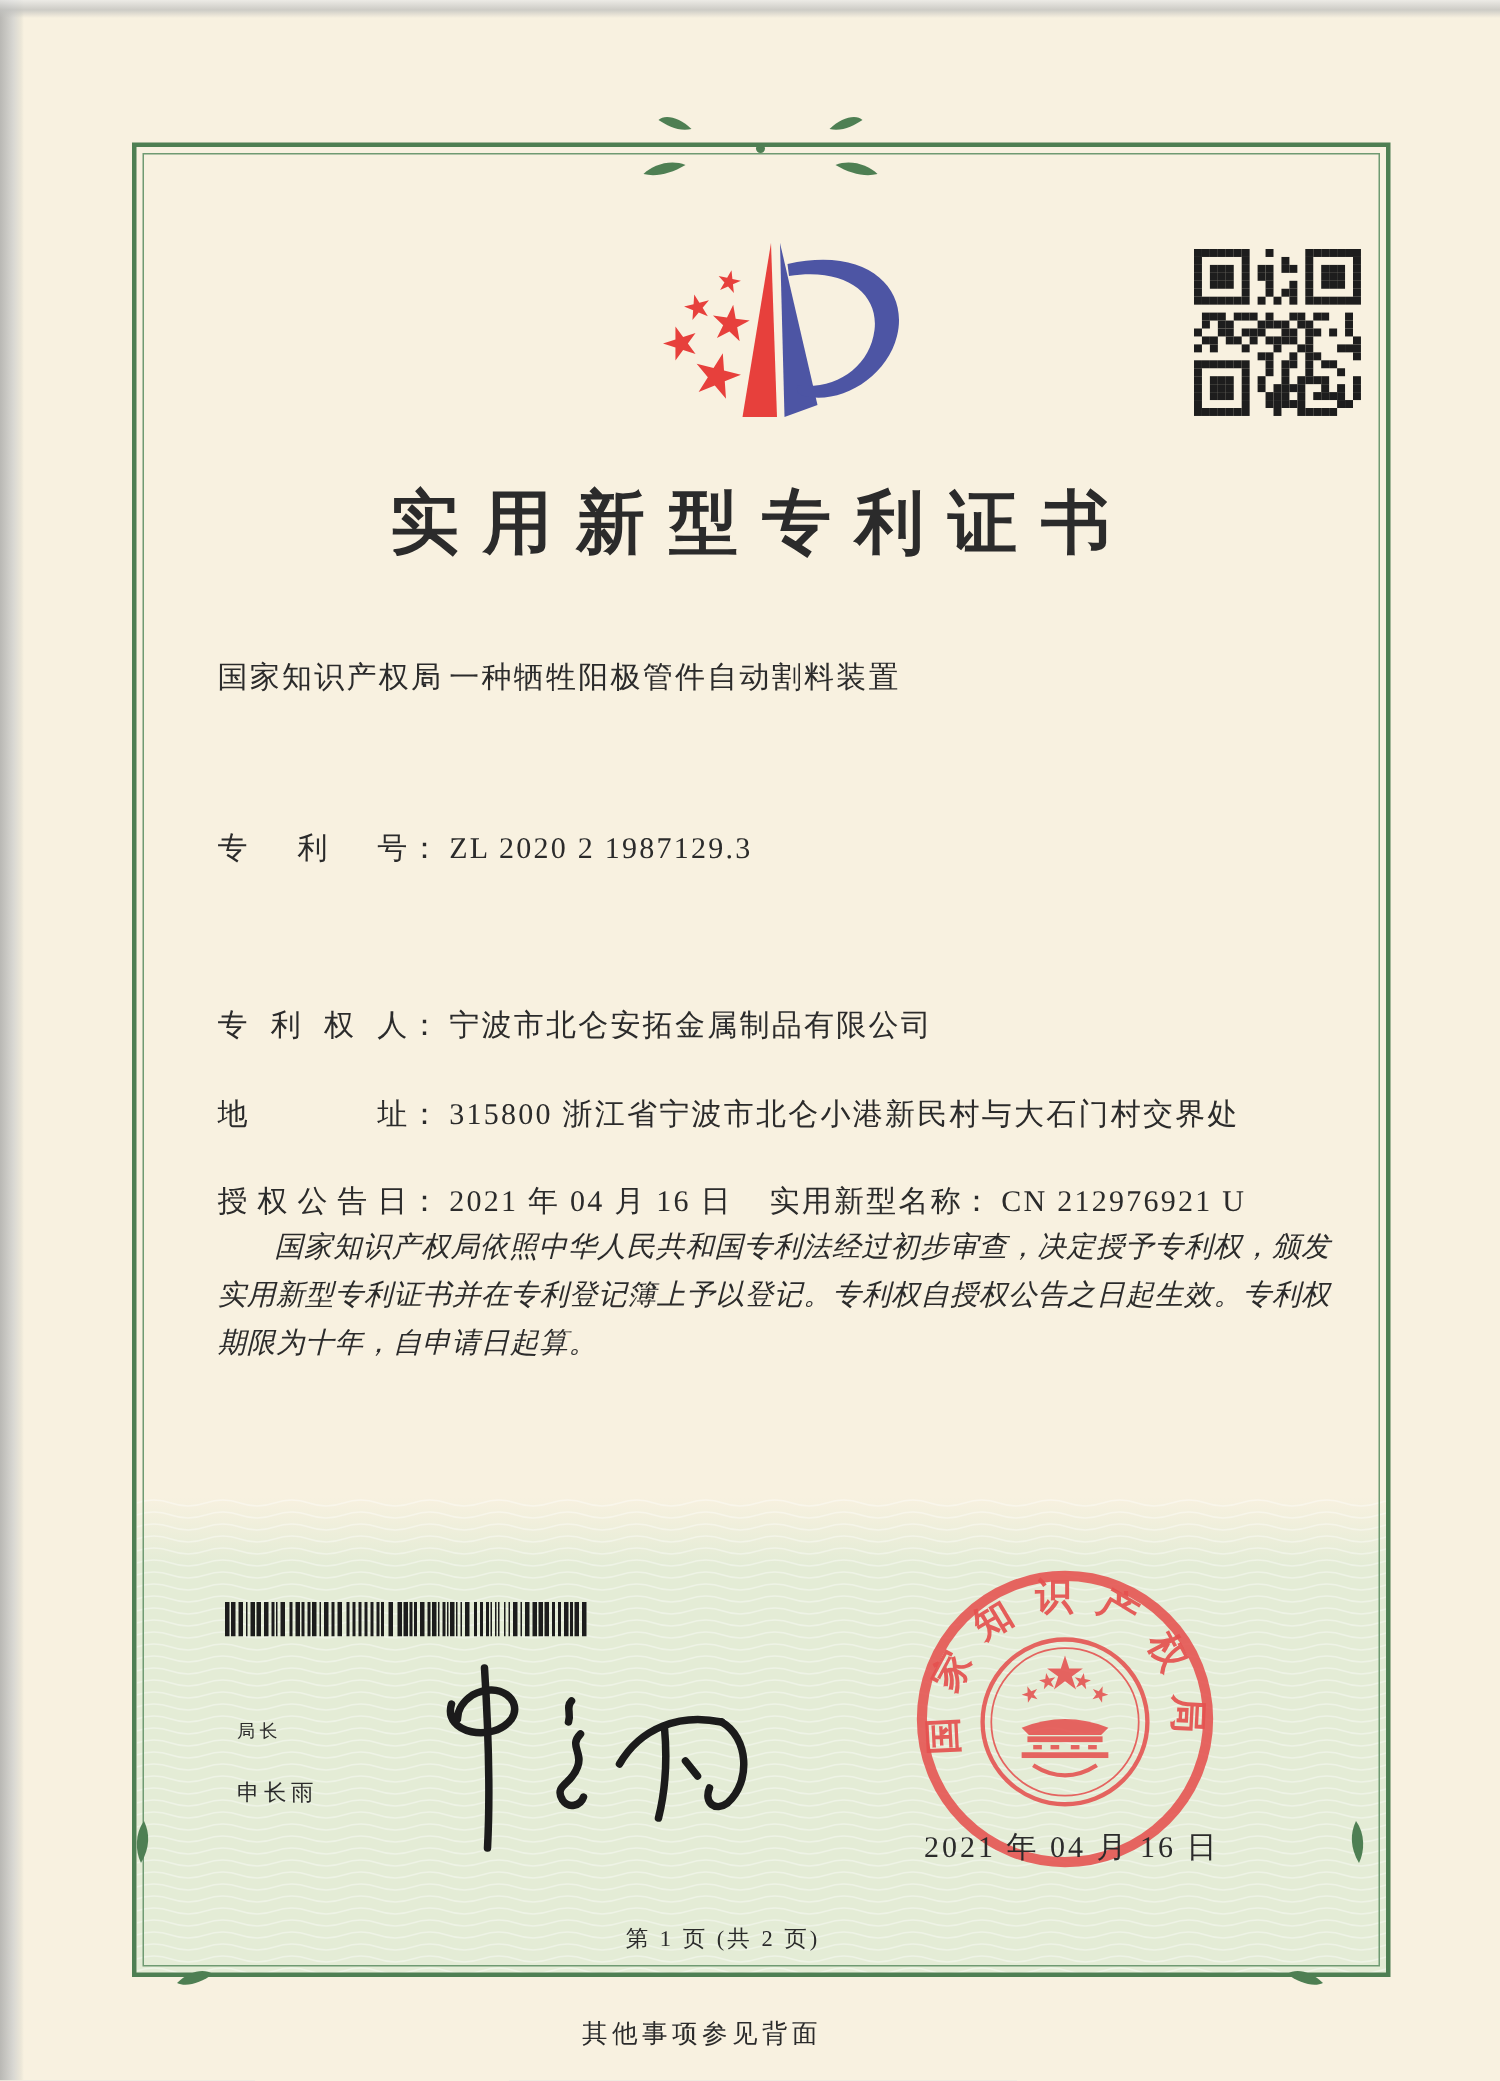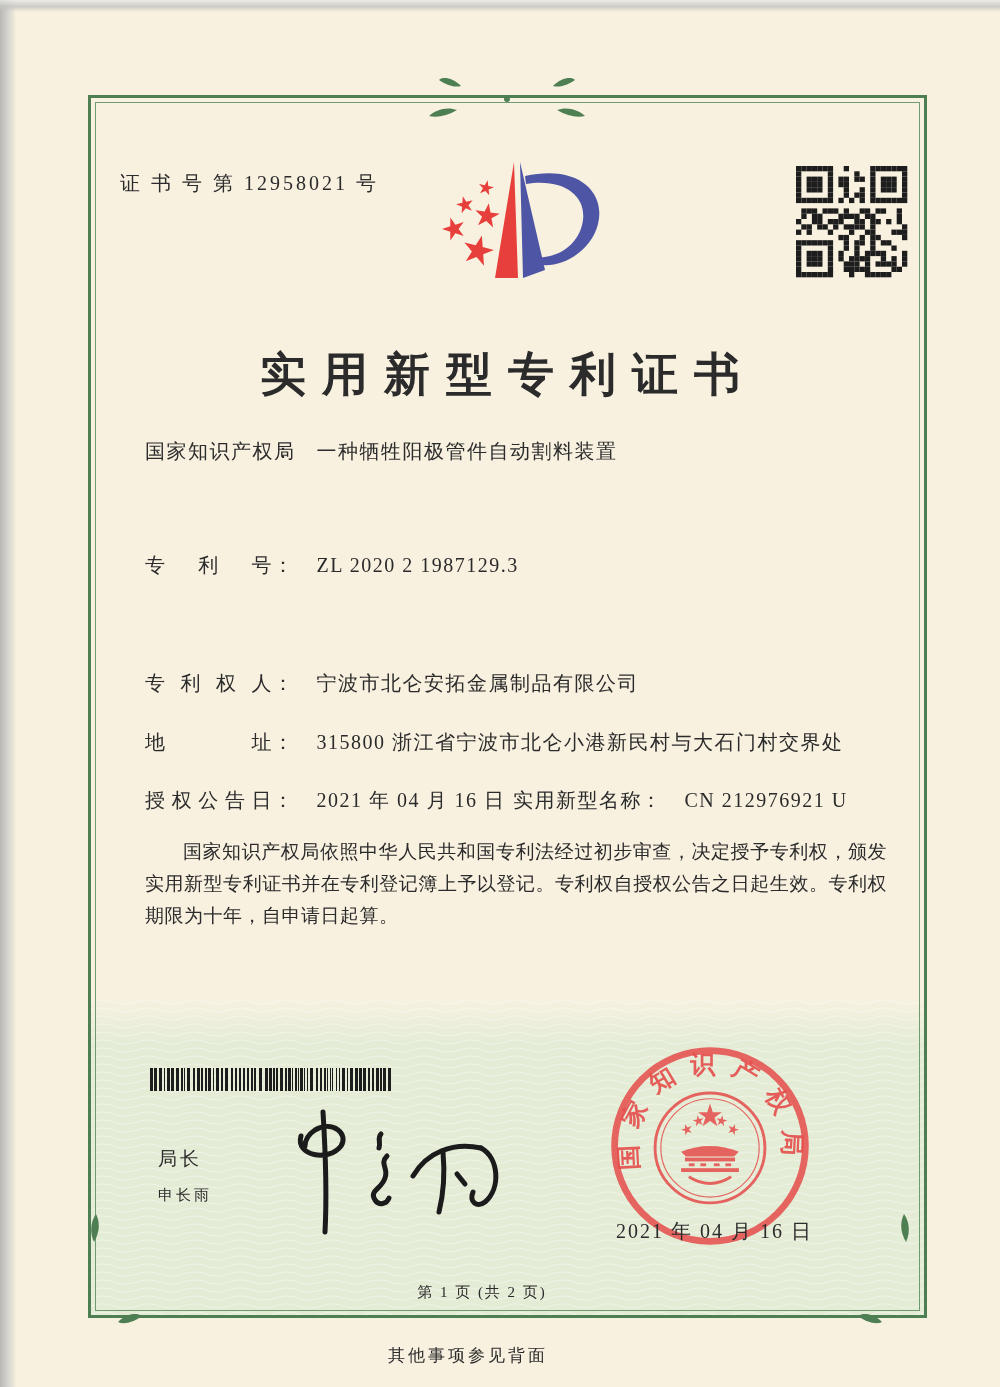--- a/index.html
+++ b/index.html
@@ -16,28 +16,28 @@
   .edge-top{left:0;top:0;width:100%;height:12px;
     background:linear-gradient(180deg,#e9e9e7 0%,#c2c2bf 55%,rgba(248,241,224,0));opacity:.8;}
   
   .frame-outer{left:88px;top:95px;width:839px;height:1223px;box-sizing:border-box;
     border:3px solid var(--c-border,#4e7f53);}
   .frame-inner{left:95px;top:102px;width:825px;height:1209px;box-sizing:border-box;
     border:1px solid var(--c-border_inner,#6f9a72);}
   .txt{white-space:nowrap;}
   .cert-no{left:120px;top:170px;font-size:20px;letter-spacing:3px;}
   .title{left:0;top:318px;width:100%;text-align:center;font-size:46px;font-weight:bold;
-    letter-spacing:16px;padding-left:16px;box-sizing:border-box;margin-top:26px;}
+    letter-spacing:16px;padding-left:16px;box-sizing:border-box;}
   .row{left:145px;font-size:20px;letter-spacing:1.5px;white-space:nowrap;}
   .row .lbl{display:inline-block;width:128px;text-align:justify;text-align-last:justify;}
-  .row .val{margin-left:22px;}
-  .paras{left:145px;top:836px;width:742px;}
+  .row .val{margin-left:5px;}
+  .paras{left:145px;top:816px;width:742px;font-style:italic;}
   .paras p{margin:0;text-indent:2em;font-size:19px;line-height:32px;text-align:justify;
     letter-spacing:.5px;}
-  .issuer-title{left:158px;top:1146px;font-size:19px;letter-spacing:3px;z-index:6;}
+  .issuer-title{left:158px;top:1146px;font-size:12px;letter-spacing:3px;z-index:6;}
   .issuer-name{left:158px;top:1186px;font-size:15px;letter-spacing:3px;z-index:6;}
   .seal-date{left:616px;top:1218px;font-size:20px;letter-spacing:2px;z-index:7;}
   .page-ind{left:0;top:1283px;width:1000px;text-align:center;font-size:15px;
     letter-spacing:2px;transform:translateX(-18px);}
   .back-note{left:0;top:1344px;width:1000px;text-align:center;font-size:17px;
     letter-spacing:3px;transform:translateX(-32px);}
   .z4{z-index:4;} .z5{z-index:5;}
 </style>
 </head>
 <body>
@@ -92,21 +92,20 @@
   <svg class="abs orn" style="left:74px;top:1182px" width="128" height="155" viewBox="0 0 128 155">
     <use href="#cornerFl"></use>
   </svg>
   <svg class="abs orn" style="left:798px;top:1182px" width="128" height="155" viewBox="0 0 128 155">
     <use href="#cornerFl" transform="translate(128,0) scale(-1,1)"></use>
   </svg>
 
   <div class="abs edge-left"></div>
   <div class="abs edge-top"></div>
 
-  <div class="abs txt cert-no z4">证 书 号 第 12958021 号</div>
 
   <svg class="abs z4" style="left:428px;top:152px" width="190" height="140" viewBox="0 0 190 140">
     <g fill="var(--c-logo_red,#e7403c)" stroke="none">
       <use href="#star" transform="translate(58,36) scale(8) rotate(12)"></use>
       <use href="#star" transform="translate(37,53) scale(9) rotate(-14)"></use>
       <use href="#star" transform="translate(59,64) scale(13) rotate(8)"></use>
       <use href="#star" transform="translate(26,77) scale(12) rotate(-18)"></use>
       <use href="#star" transform="translate(50,99) scale(16) rotate(14)"></use>
       <polygon points="86,10 67,126 90,126"></polygon>
     </g>

